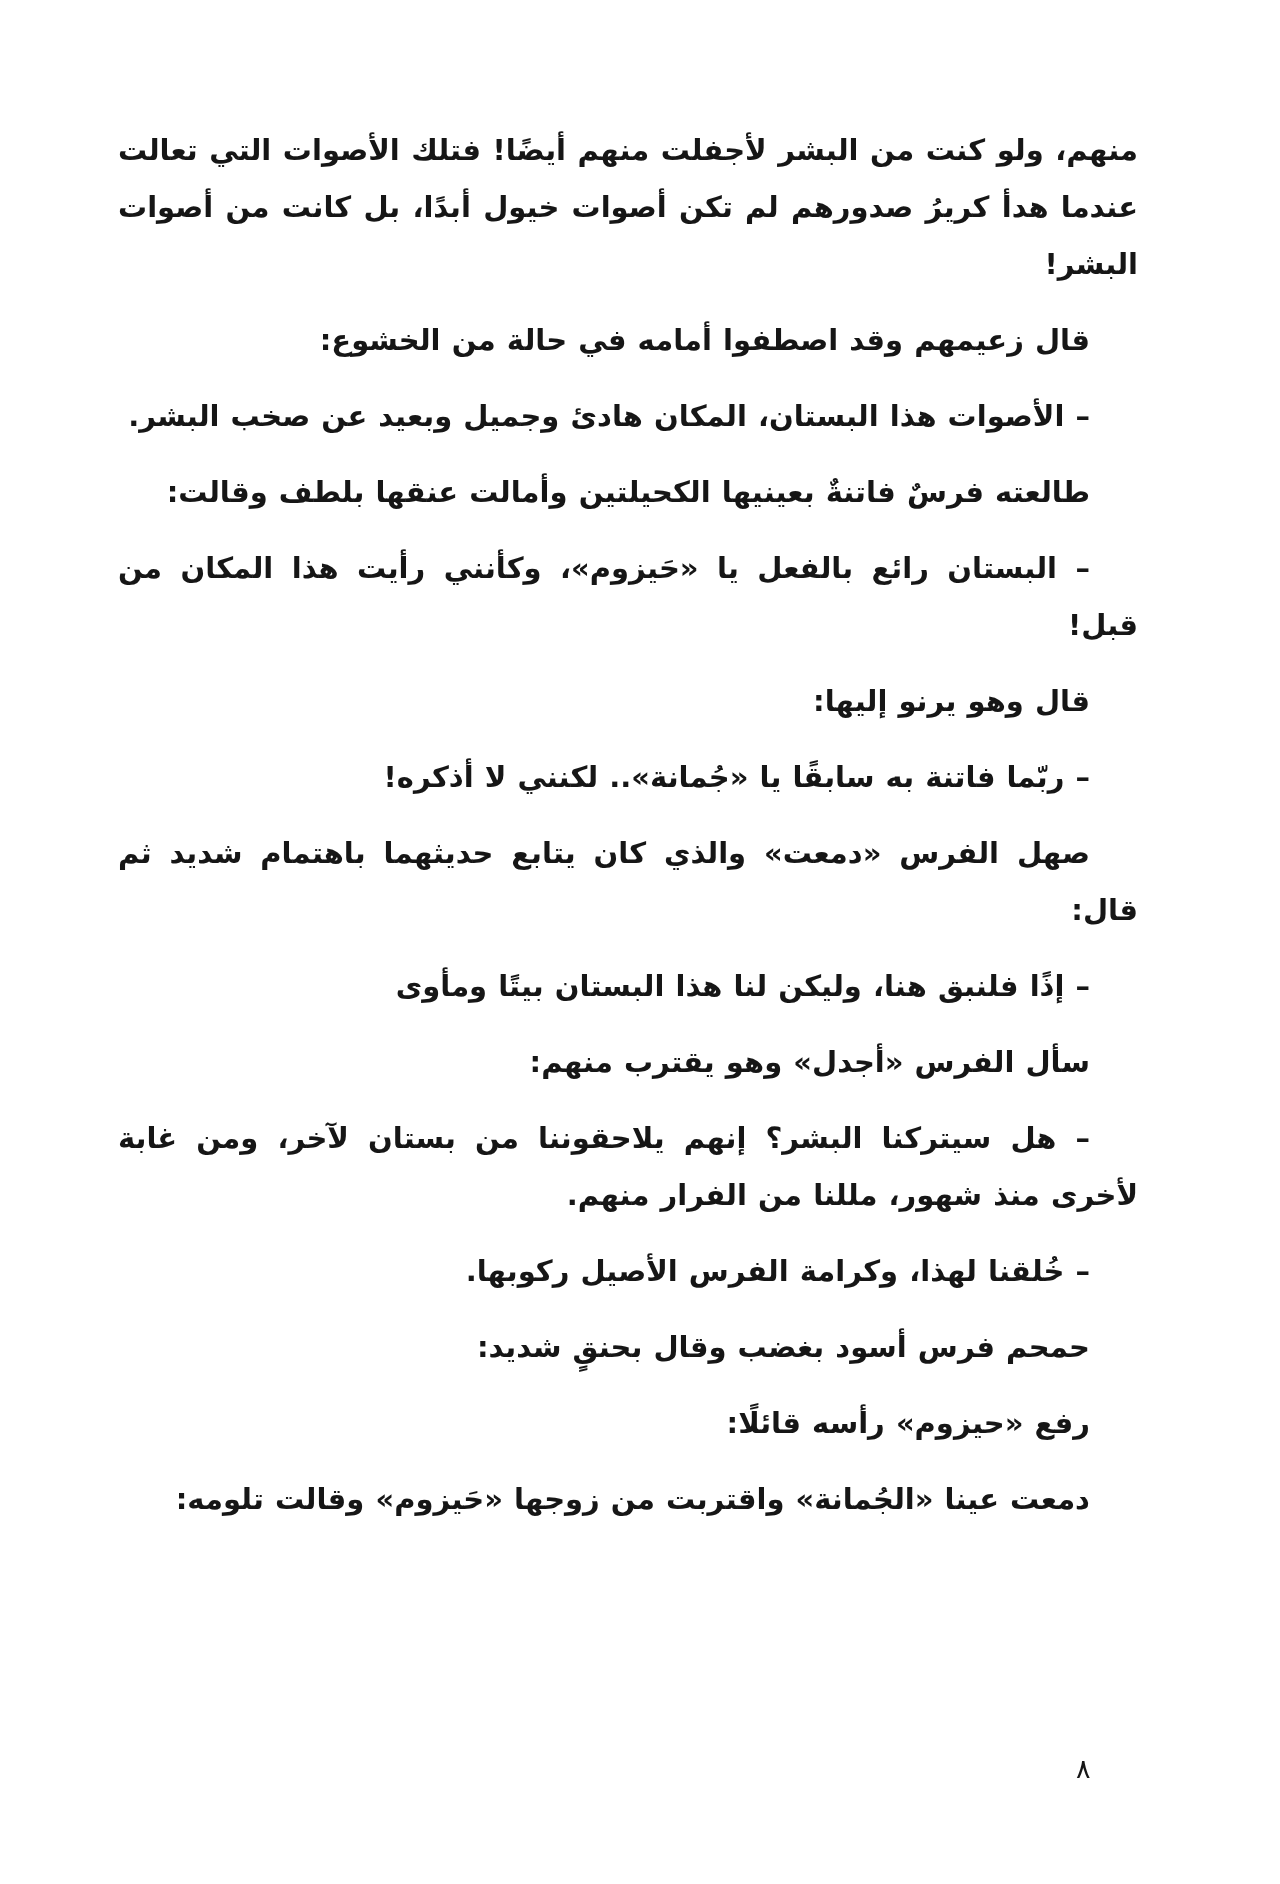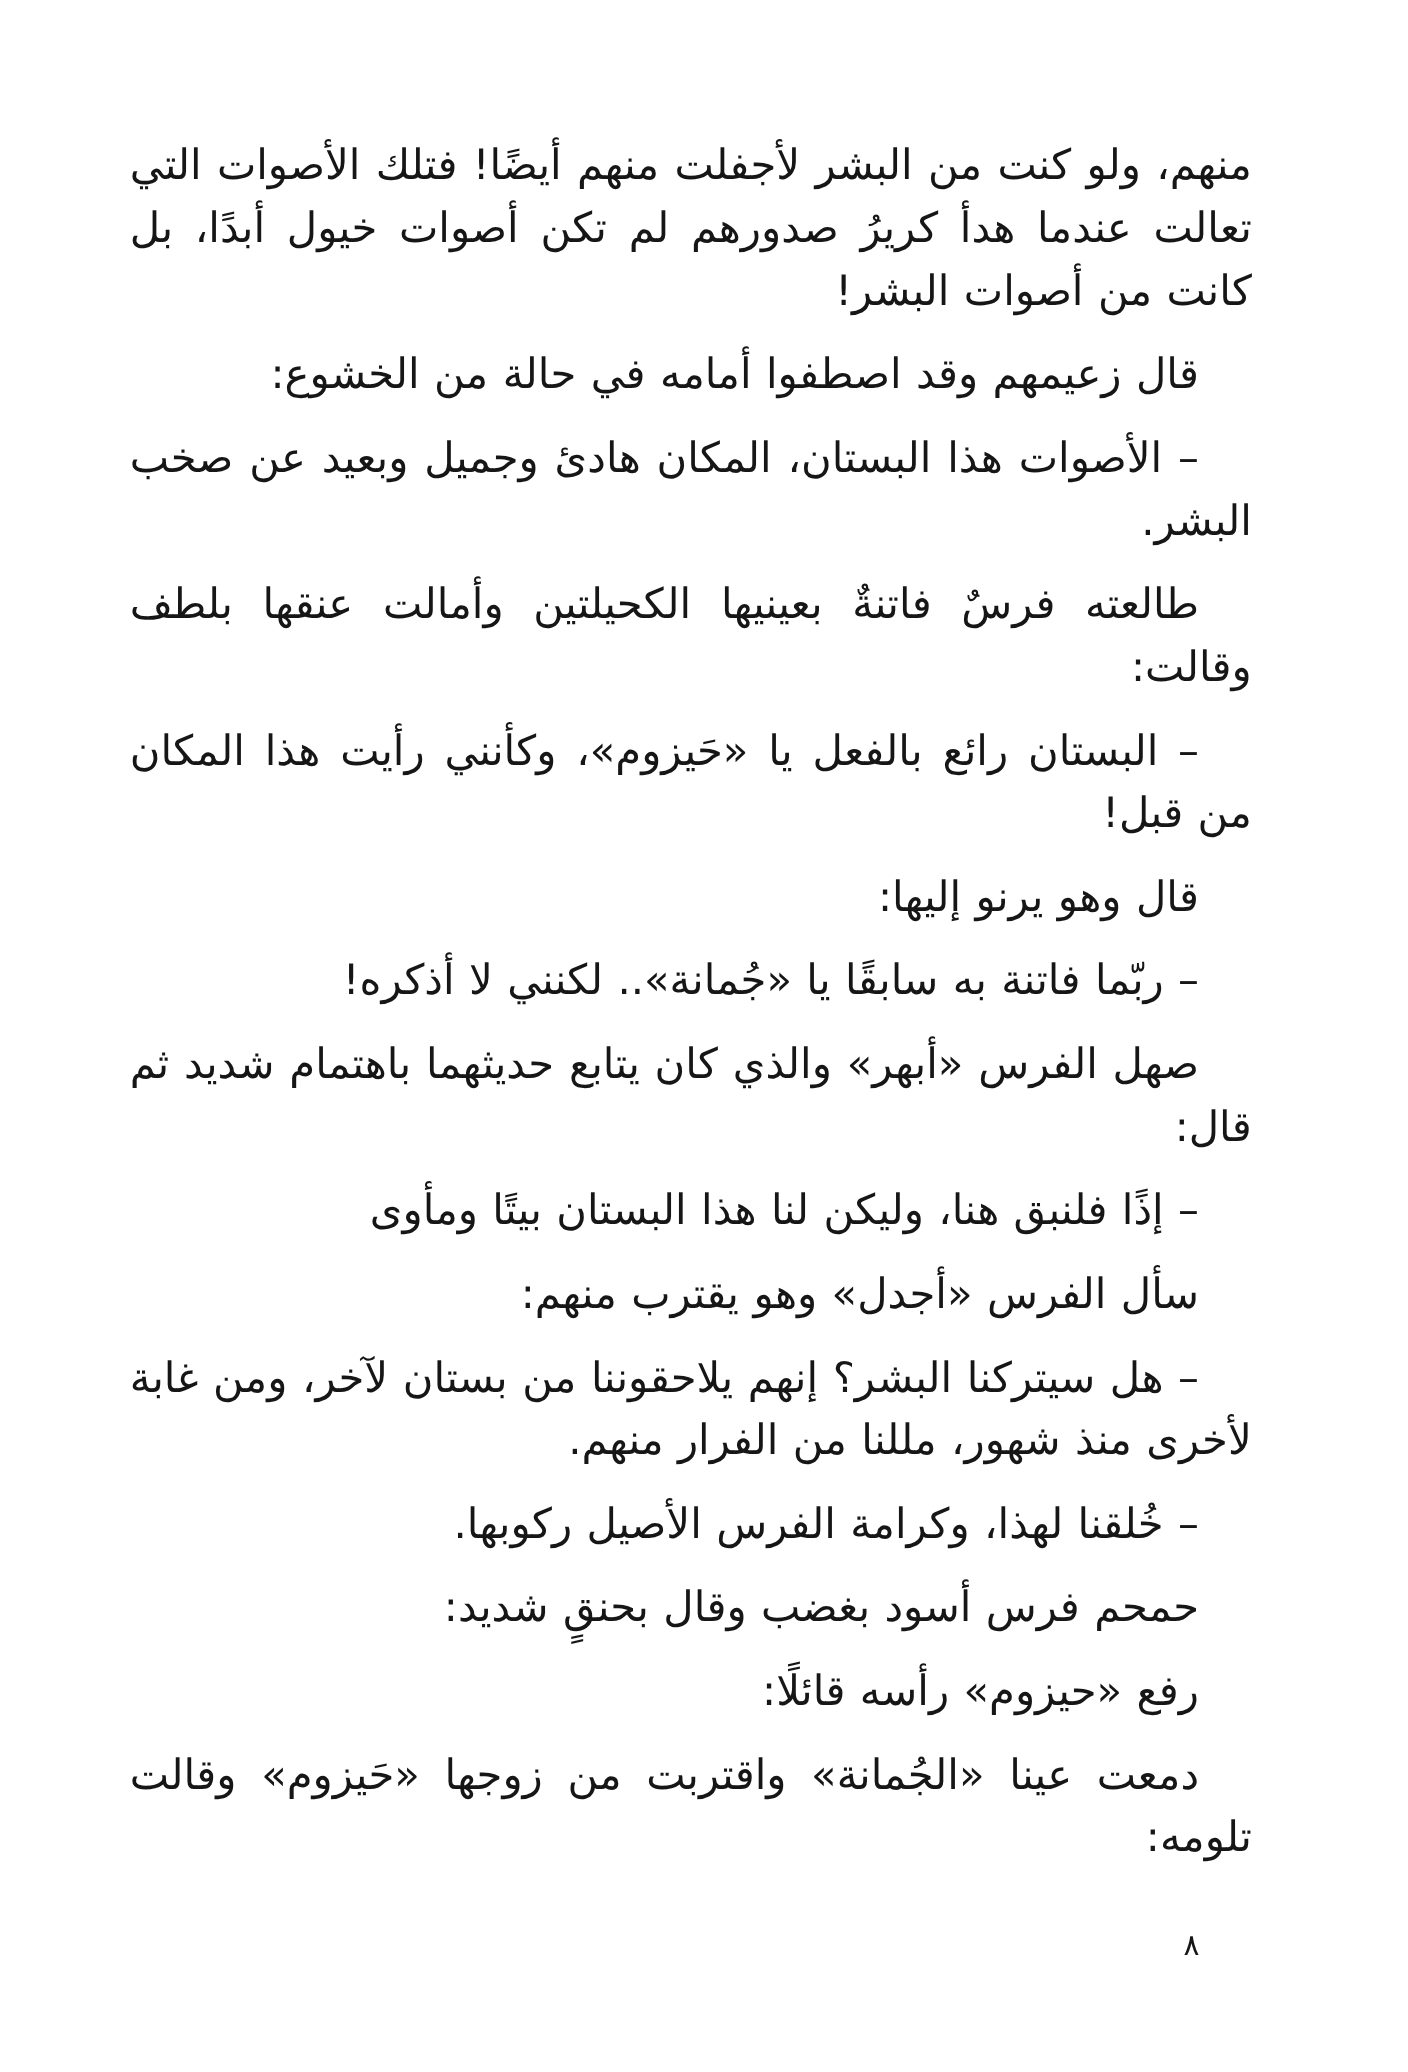--- a/index.html
+++ b/index.html
@@ -24,25 +24,26 @@
     position: absolute;
     top: 122px;
     right: 142px;
     left: 118px;
     direction: rtl;
     unicode-bidi: embed;
     text-align: justify;
   }
   .para {
     margin: 0 0 19px 0;
-    font-size: 38px;
+    font-size: 29px;
     line-height: 57px;
     text-indent: 48px;
     letter-spacing: 0;
     word-spacing: 1px;
+    font-weight: bold;
   }
   .para.continuation {
     text-indent: 0;
   }
   .page-number {
     position: absolute;
     top: 1753px;
     left: 1076px;
     font-size: 27px;
     line-height: 32px;
@@ -55,21 +56,21 @@
 
 <main class="page">
   <section id="text-block" class="text-block">
       <p class="para continuation">منهم، ولو كنت من البشر لأجفلت منهم أيضًا! فتلك الأصوات التي تعالت عندما هدأ كريرُ صدورهم لم تكن أصوات خيول أبدًا، بل كانت من أصوات البشر!</p>
       <p class="para narration">قال زعيمهم وقد اصطفوا أمامه في حالة من الخشوع:</p>
       <p class="para dialogue">– الأصوات هذا البستان، المكان هادئ وجميل وبعيد عن صخب البشر.</p>
       <p class="para narration">طالعته فرسٌ فاتنةٌ بعينيها الكحيلتين وأمالت عنقها بلطف وقالت:</p>
       <p class="para dialogue">– البستان رائع بالفعل يا «حَيزوم»، وكأنني رأيت هذا المكان من قبل!</p>
       <p class="para narration">قال وهو يرنو إليها:</p>
       <p class="para dialogue">– ربّما فاتنة به سابقًا يا «جُمانة».. لكنني لا أذكره!</p>
-      <p class="para narration">صهل الفرس «أبهر» والذي كان يتابع حديثهما باهتمام شديد ثم قال:</p>
+      <p class="para narration">صهل الفرس «دمعت» والذي كان يتابع حديثهما باهتمام شديد ثم قال:</p>
       <p class="para dialogue">– إذًا فلنبق هنا، وليكن لنا هذا البستان بيتًا ومأوى</p>
       <p class="para narration">سأل الفرس «أجدل» وهو يقترب منهم:</p>
       <p class="para dialogue">– هل سيتركنا البشر؟ إنهم يلاحقوننا من بستان لآخر، ومن غابة لأخرى منذ شهور، مللنا من الفرار منهم.</p>
       <p class="para dialogue">– خُلقنا لهذا، وكرامة الفرس الأصيل ركوبها.</p>
       <p class="para narration">حمحم فرس أسود بغضب وقال بحنقٍ شديد:</p>
       <p class="para narration">رفع «حيزوم» رأسه قائلًا:</p>
       <p class="para narration">دمعت عينا «الجُمانة» واقتربت من زوجها «حَيزوم» وقالت تلومه:</p>
     </section>
   <div class="page-number">٨</div>
 </main>

